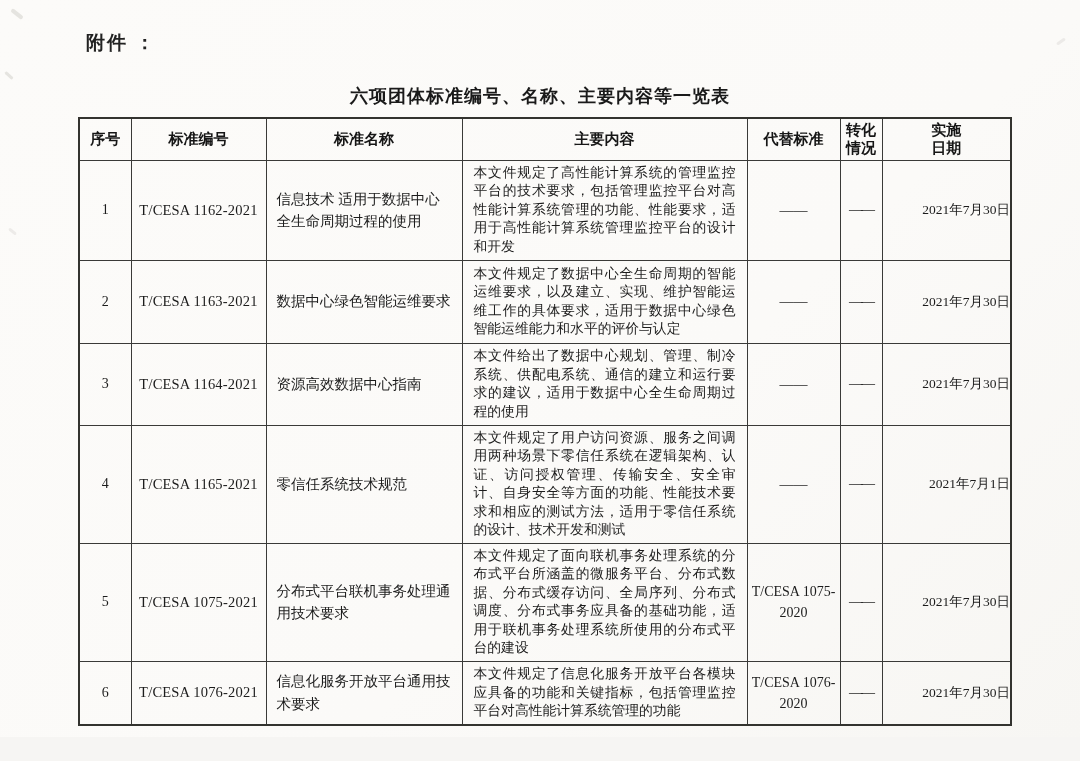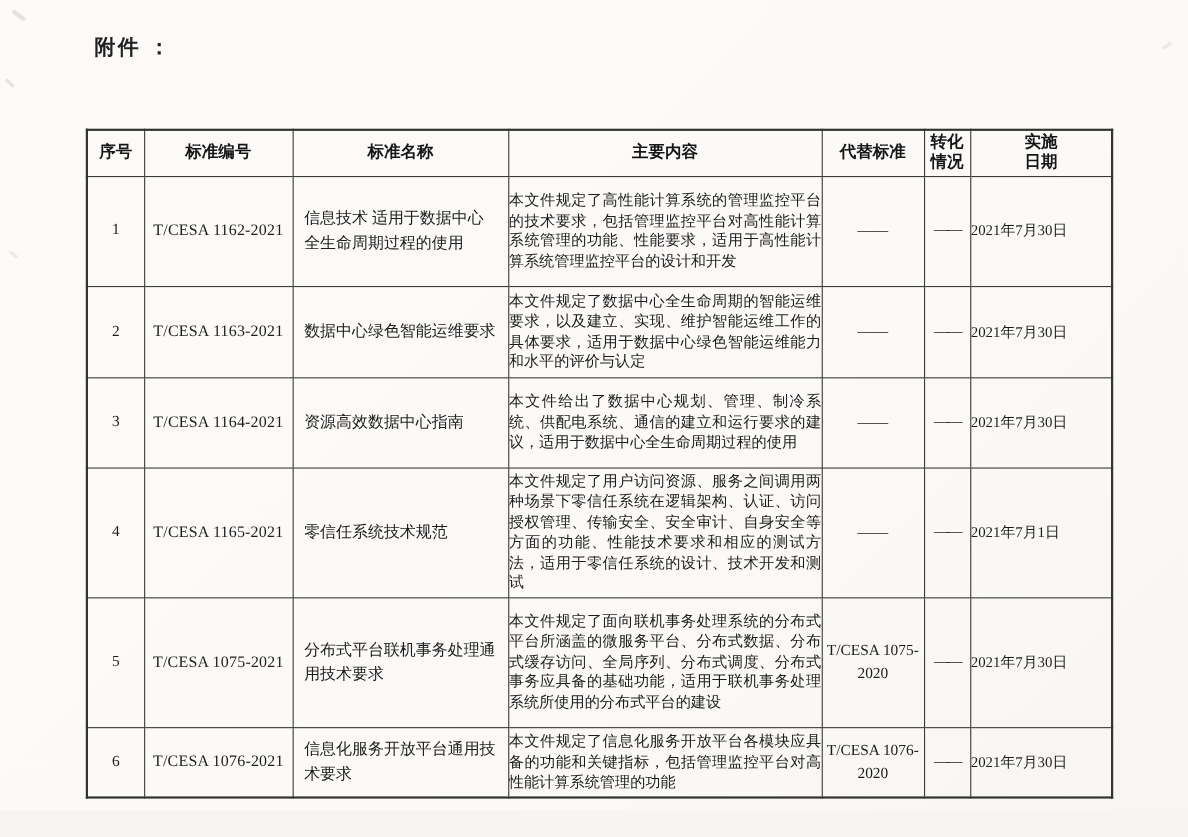--- a/index.html
+++ b/index.html
@@ -61,36 +61,37 @@
     font-family: "Liberation Sans", "DejaVu Sans", sans-serif;
     font-weight: bold; font-size: 15px; color: #161616;
     text-align: center; white-space: pre-line; line-height: 1.25;
   }
   td { font-size: 14px; color: #1c1c1c; }
   td.c-seq   { text-align: center; }
   td.c-code  { text-align: center; font-size: 14.5px; letter-spacing: .2px; }
   td.c-name  { text-align: left; padding: 4px 8px 4px 10px; line-height: 1.55; font-size: 14.5px; }
   td.c-content {
     text-align: justify; text-justify: inter-character;
-    padding: 3px 0; line-height: 18.5px; font-size: 13.8px;
+    padding: 3px 11px; line-height: 18.5px; font-size: 13.8px;
   }
   td.c-replaces { text-align: center; line-height: 1.5; font-size: 14px; }
   td.c-conv  { text-align: center; letter-spacing: -2px; }
-  td.c-date  { text-align: left; font-size: 13.5px; white-space: nowrap; }
+  td.c-date  { text-align: right; font-size: 13.5px; white-space: nowrap; }
 </style>
 </head>
 <body>
 
 <div class="page">
   <div class="artifact a1"></div>
   <div class="artifact a2"></div>
   <div class="artifact a3"></div>
   <div class="artifact a4"></div>
 
   <div class="attachment">附件 ：</div>
+  <div class="doc-title">六项团体标准编号、名称、主要内容等一览表</div>
 
   <table class="std">
     <colgroup>
       <col style="width:52px">
         <col style="width:135px">
         <col style="width:196px">
       <col style="width:285px">
         <col style="width:93px">
         <col style="width:42px">
         <col style="width:129px">

